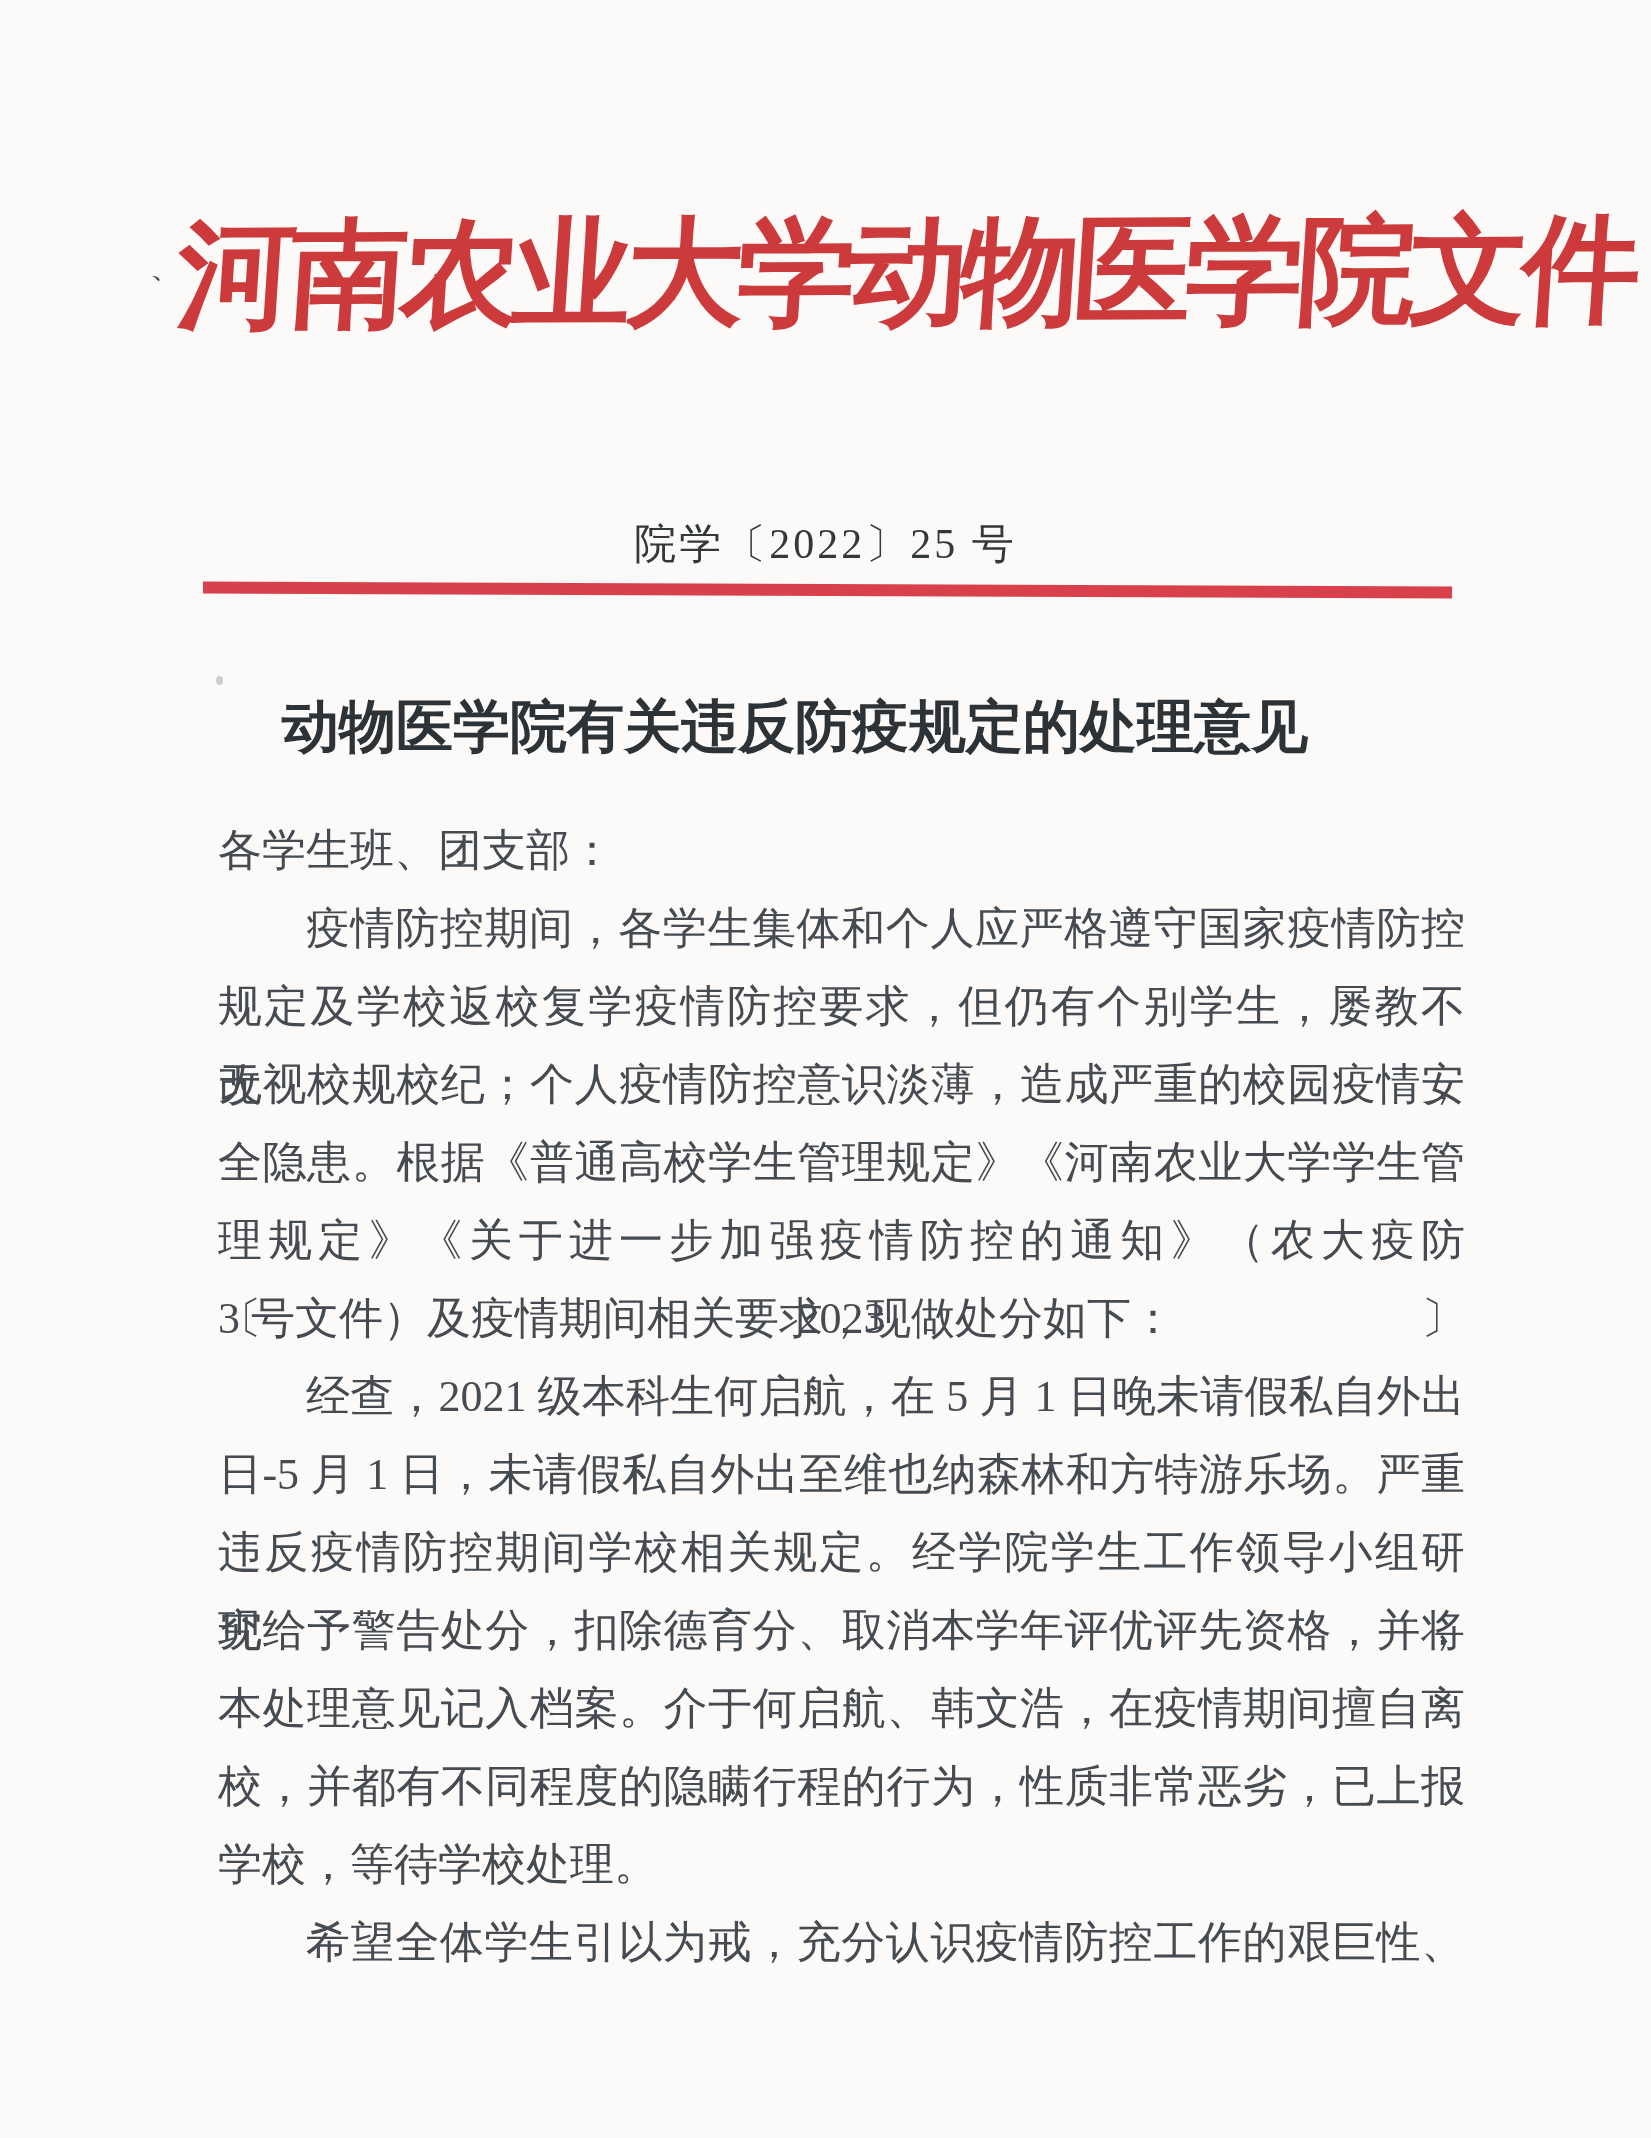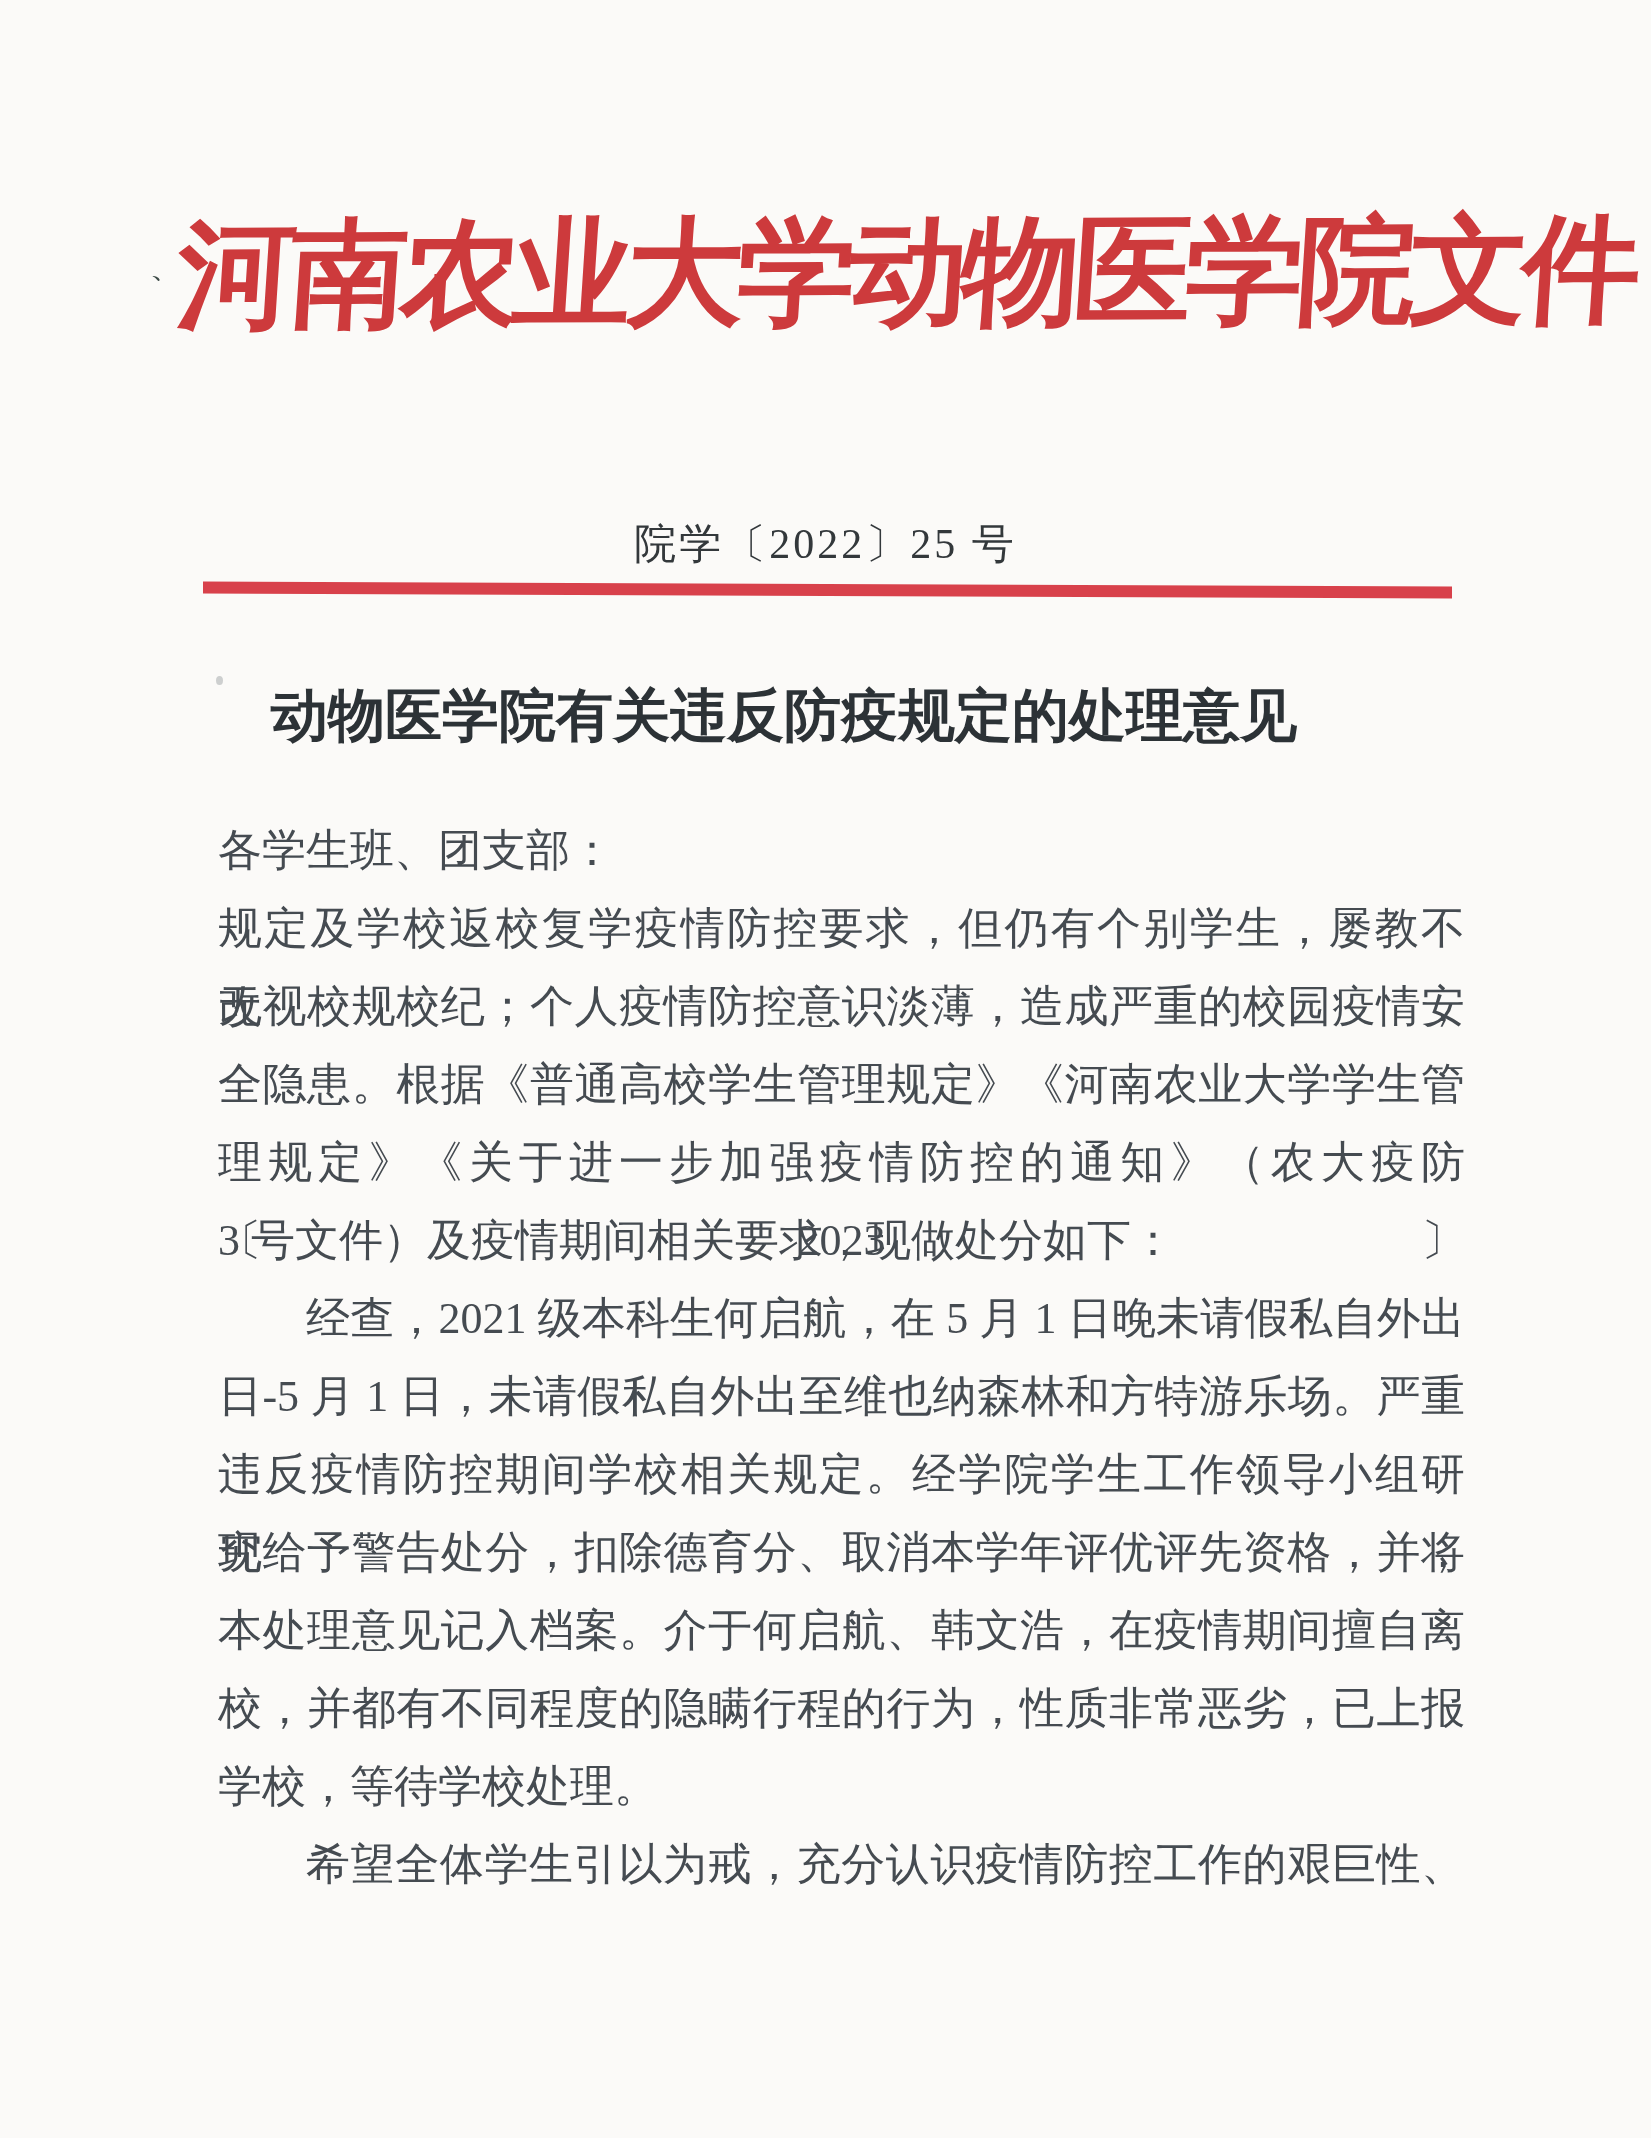--- a/index.html
+++ b/index.html
@@ -42,21 +42,21 @@
     color:#33383b;letter-spacing:3px;
   }
   
   .red-line{
     position:absolute;left:203px;top:584px;width:1249px;height:12px;
     background:#d8414b;
     transform:rotate(0.22deg);
   }
   
   .doc-title{
-    position:absolute;left:270px;top:672px;width:1110px;margin:1px;
+    position:absolute;left:270px;top:672px;width:1110px;margin:12px;
     font-size:57px;line-height:86px;font-weight:bold;
     color:#2c3236;
     white-space:nowrap;
     text-align:justify;text-align-last:justify;
   }
   .doc-title::after{content:"";display:inline-block;width:100%;}
   
   .doc-body{
     position:absolute;left:218px;top:812px;width:1247px;
     font-size:44px;line-height:78px;
@@ -82,20 +82,21 @@
   <div class="doc-number">院学〔2022〕25 号</div>
 
   <div class="red-line"></div>
 
   <span class="faint-dot"></span>
 
   <h1 class="doc-title">动物医学院有关违反防疫规定的处理意见</h1>
 
   <div class="doc-body">
     <div class="line short">各学生班、团支部：</div>
+    <div class="line indent">疫情防控期间，各学生集体和个人应严格遵守国家疫情防控</div>
     <div class="line">规定及学校返校复学疫情防控要求，但仍有个别学生，屡教不改，</div>
     <div class="line">无视校规校纪；个人疫情防控意识淡薄，造成严重的校园疫情安</div>
     <div class="line">全隐患。根据《普通高校学生管理规定》《河南农业大学学生管</div>
     <div class="line">理规定》《关于进一步加强疫情防控的通知》（农大疫防〔2023〕</div>
     <div class="line short">3 号文件）及疫情期间相关要求，现做处分如下：</div>
     <div class="line indent">经查，2021 级本科生何启航，在 5 月 1 日晚未请假私自外出</div>
     <div class="line">日-5 月 1 日，未请假私自外出至维也纳森林和方特游乐场。严重</div>
     <div class="line">违反疫情防控期间学校相关规定。经学院学生工作领导小组研究，</div>
     <div class="line">现给予警告处分，扣除德育分、取消本学年评优评先资格，并将</div>
     <div class="line">本处理意见记入档案。介于何启航、韩文浩，在疫情期间擅自离</div>

